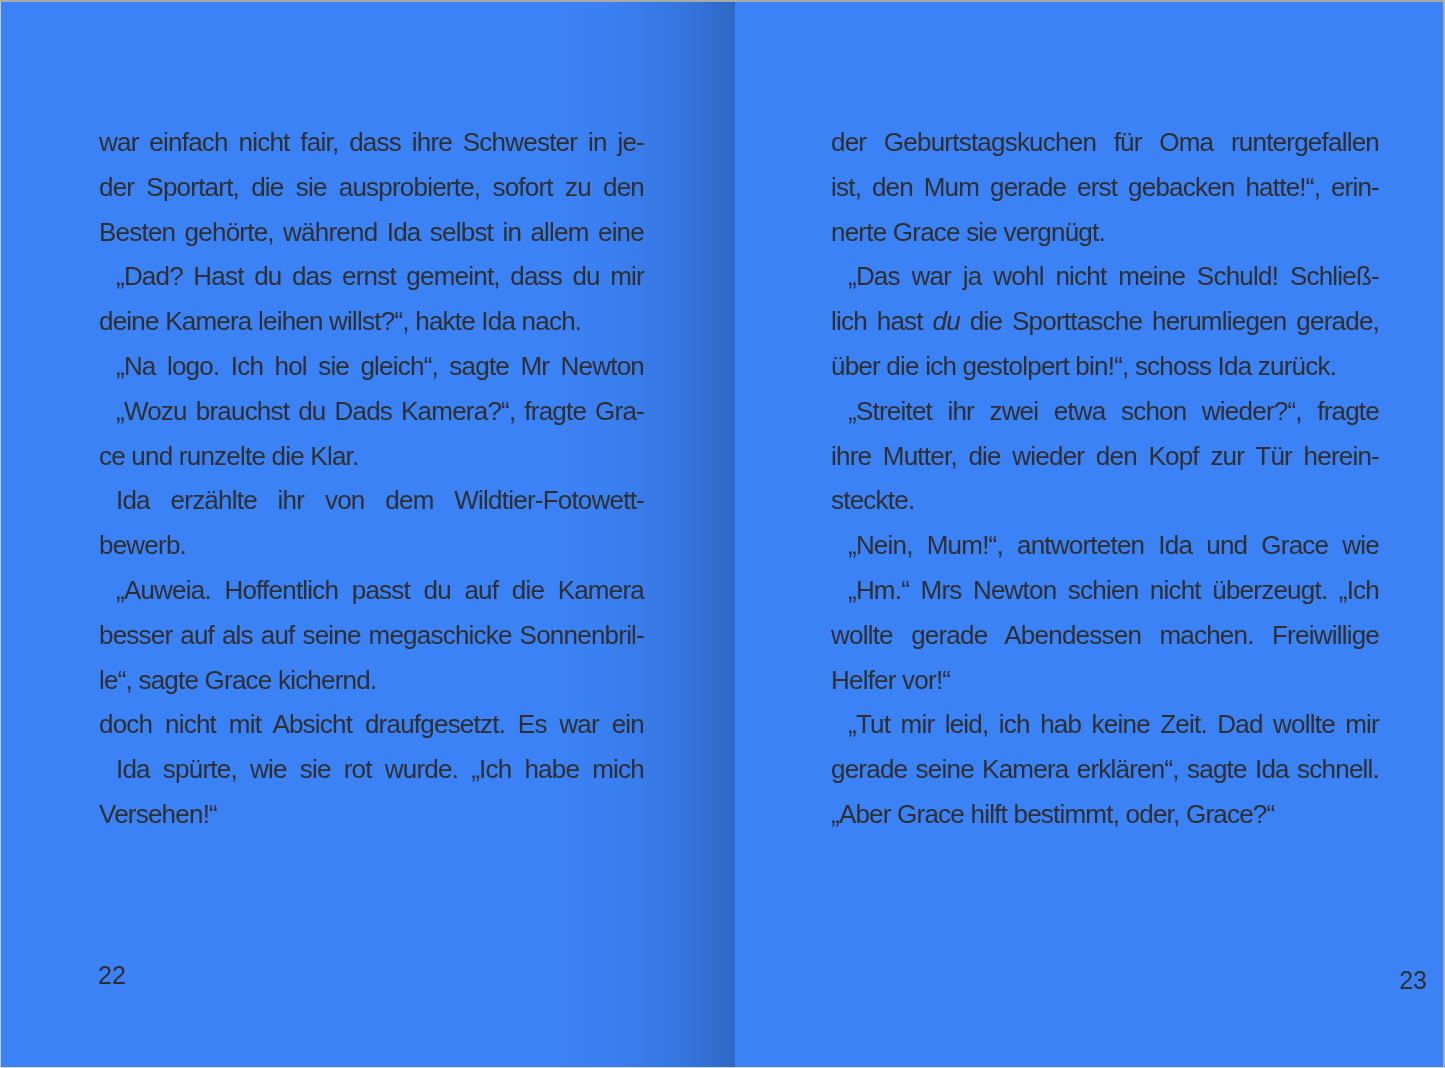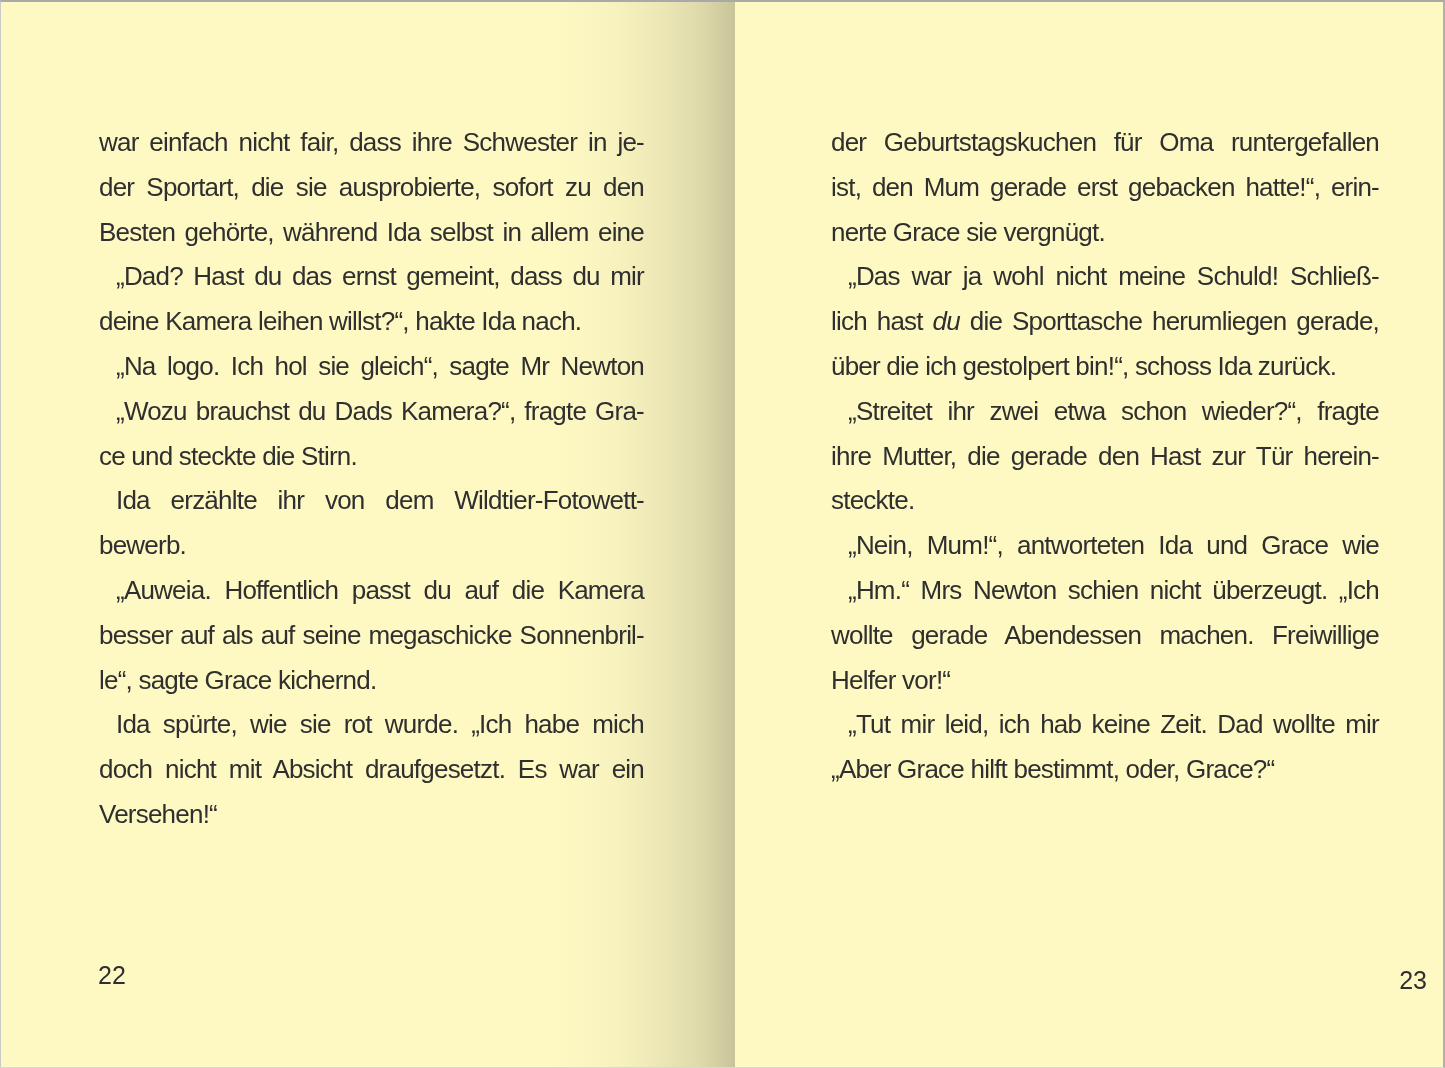--- a/index.html
+++ b/index.html
@@ -5,21 +5,21 @@
   html, body {
     margin: 0;
     padding: 0;
     background: #ffffff;
   }
   #spread {
     position: relative;
     width: 1445px;
     height: 1068px;
     box-sizing: border-box;
-    background: #fef9c3;
+    background: #3b82f6;
     border-top: 2px solid #a9a9a9;
     border-right: 2px solid #b0b0b0;
     border-left: 1px solid #c9c9c9;
     border-bottom: 1px solid #d8d8d8;
     overflow: hidden;
     font-family: "Liberation Sans", "DejaVu Sans", sans-serif;
     color: #2f2f2f;
   }
   
   .gutter {
@@ -68,49 +68,50 @@
 
   <div>
     <div class="textblock" id="text-left">
       <div class="line j">war einfach nicht fair, dass ihre Schwester in je-</div>
       <div class="line j">der Sportart, die sie ausprobierte, sofort zu den</div>
       <div class="line j">Besten gehörte, während Ida selbst in allem eine</div>
       <div class="line j i">„Dad? Hast du das ernst gemeint, dass du mir</div>
       <div class="line e">deine Kamera leihen willst?“, hakte Ida nach.</div>
       <div class="line j i">„Na logo. Ich hol sie gleich“, sagte Mr Newton</div>
       <div class="line j i">„Wozu brauchst du Dads Kamera?“, fragte Gra-</div>
-      <div class="line e">ce und steckte die Stirn.</div>
+      <div class="line e">ce und runzelte die Klar.</div>
       <div class="line j i">Ida erzählte ihr von dem Wildtier-Fotowett-</div>
       <div class="line e">bewerb.</div>
       <div class="line j i">„Auweia. Hoffentlich passt du auf die Kamera</div>
       <div class="line j">besser auf als auf seine megaschicke Sonnenbril-</div>
       <div class="line e">le“, sagte Grace kichernd.</div>
+      <div class="line j">doch nicht mit Absicht draufgesetzt. Es war ein</div>
       <div class="line j i">Ida spürte, wie sie rot wurde. „Ich habe mich</div>
-      <div class="line j">doch nicht mit Absicht draufgesetzt. Es war ein</div>
       <div class="line e">Versehen!“</div>
     </div>
     <div class="pagenum" id="pagenum-left">22</div>
   </div>
 
   <div>
     <div class="textblock" id="text-right">
       <div class="line j">der Geburtstagskuchen für Oma runtergefallen</div>
       <div class="line j">ist, den Mum gerade erst gebacken hatte!“, erin-</div>
       <div class="line e">nerte Grace sie vergnügt.</div>
       <div class="line j i">„Das war ja wohl nicht meine Schuld! Schließ-</div>
       <div class="line j">
         <span>lich hast </span><span class="it">du</span><span> die Sporttasche herumliegen gerade,</span>
       </div>
       <div class="line e">über die ich gestolpert bin!“, schoss Ida zurück.</div>
       <div class="line j i">„Streitet ihr zwei etwa schon wieder?“, fragte</div>
-      <div class="line j">ihre Mutter, die gerade den Hast zur Tür herein-</div>
+      <div class="line j">ihre Mutter, die wieder den Kopf zur Tür herein-</div>
       <div class="line e">steckte.</div>
       <div class="line j i">„Nein, Mum!“, antworteten Ida und Grace wie</div>
       <div class="line j i">„Hm.“ Mrs Newton schien nicht überzeugt. „Ich</div>
       <div class="line j">wollte gerade Abendessen machen. Freiwillige</div>
       <div class="line e">Helfer vor!“</div>
       <div class="line j i">„Tut mir leid, ich hab keine Zeit. Dad wollte mir</div>
+      <div class="line j">gerade seine Kamera erklären“, sagte Ida schnell.</div>
       <div class="line e">„Aber Grace hilft bestimmt, oder, Grace?“</div>
     </div>
     <div class="pagenum" id="pagenum-right">23</div>
   </div>
 
 </div>
 
 </body></html>

